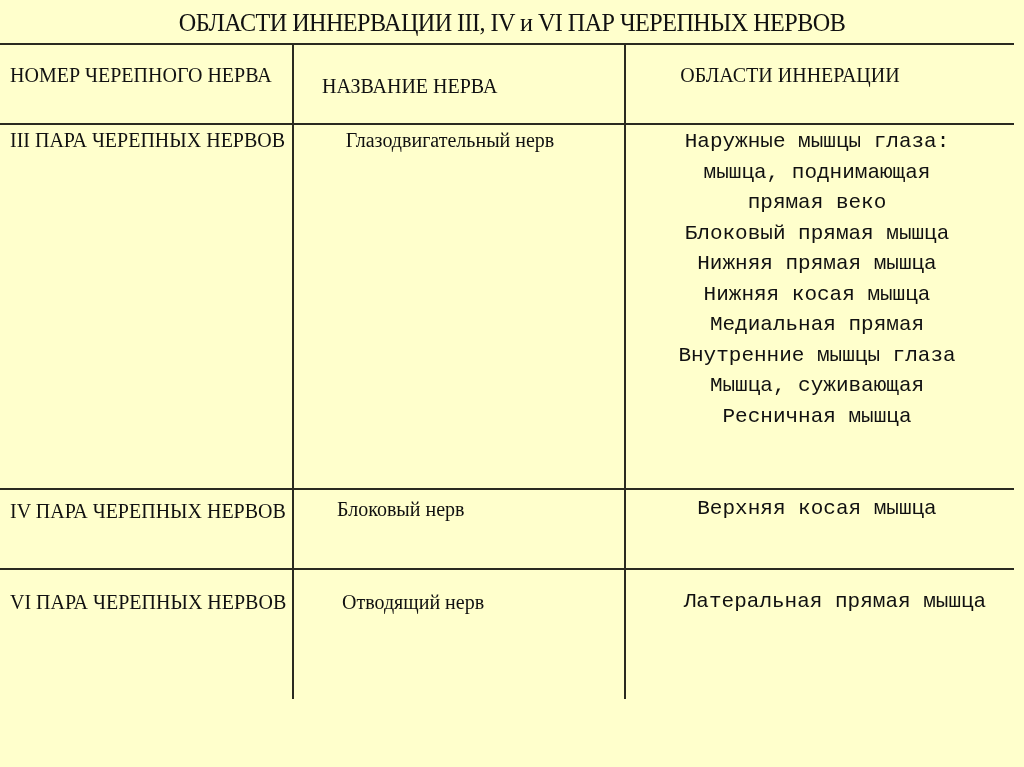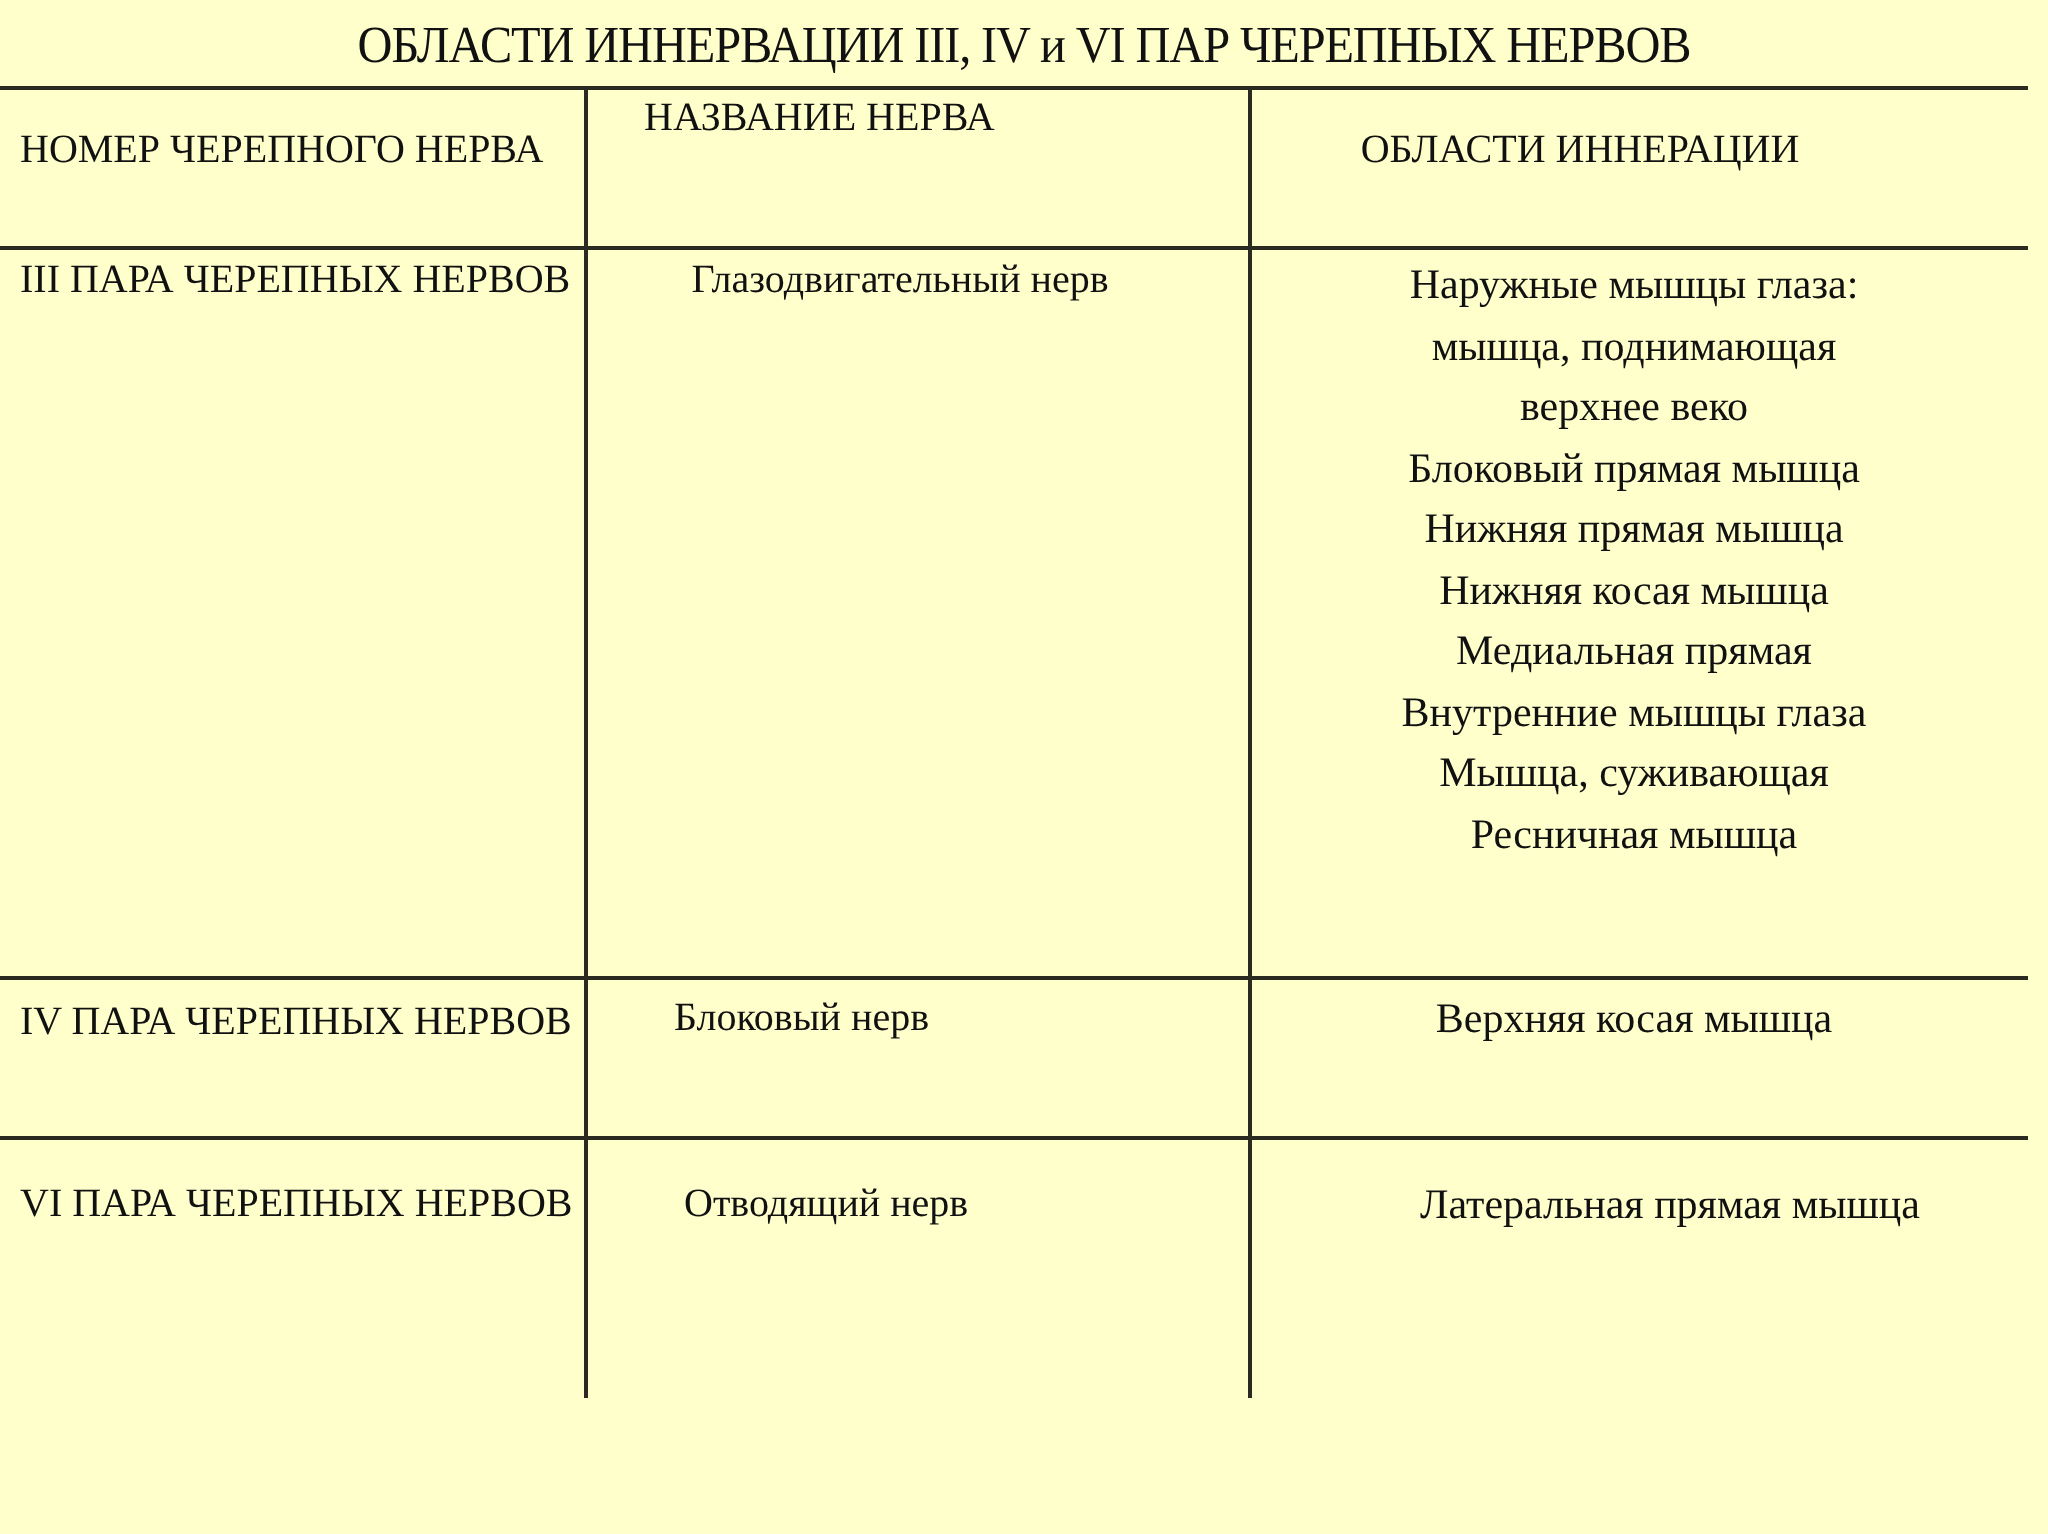--- a/index.html
+++ b/index.html
@@ -17,46 +17,46 @@
     }
     .hline { position: absolute; left: 0; width: 1014px; height: 2px; background: #2a2a20; }
     .vline { position: absolute; width: 2px; background: #2a2a20; top: 43px; height: 656px; }
     .cell { position: absolute; font-size: 20px; line-height: 30px; }
     .b { font-weight: normal; }
     .c1 { left: 10px; width: 280px; }
     .hdr2 { left: 322px; }
     .hdr3 { left: 626px; width: 328px; text-align: center; }
     .c2 { left: 295px; width: 310px; }
     .c3 { left: 627px; width: 380px; text-align: center; font-size: 21px; line-height: 30.5px; }
-    .c3 div { white-space: nowrap; }
+    .c3 div { white-space: nowrap; font-family: Liberation Mono, monospace; }
   </style>
 </head>
 <body>
 
 <div class="title">ОБЛАСТИ ИННЕРВАЦИИ III, IV и VI ПАР ЧЕРЕПНЫХ НЕРВОВ</div>
 
 <div>
   <div class="hline" style="top:43px"></div>
   <div class="hline" style="top:123px"></div>
   <div class="hline" style="top:488px"></div>
   <div class="hline" style="top:568px"></div>
   <div class="vline" style="left:292px"></div>
   <div class="vline" style="left:624px"></div>
 
   <div class="cell b c1" style="top:60px">НОМЕР ЧЕРЕПНОГО НЕРВА</div>
-  <div class="cell b hdr2" style="top:44px">НАЗВАНИЕ НЕРВА</div>
+  <div class="cell b hdr2" style="top:71px">НАЗВАНИЕ НЕРВА</div>
   <div class="cell b hdr3" style="top:60px">ОБЛАСТИ ИННЕРАЦИИ</div>
 
   <div>
     <div class="cell b c1" style="top:125px">III ПАРА ЧЕРЕПНЫХ НЕРВОВ</div>
     <div class="cell b c2" style="top:125px; text-align:center">Глазодвигательный нерв</div>
     <div class="cell c3" style="top:127px">
       <div>Наружные мышцы глаза:</div>
       <div>мышца, поднимающая</div>
-      <div>верхнее веко</div>
+      <div>прямая веко</div>
       <div>Блоковый прямая мышца</div>
       <div>Нижняя прямая мышца</div>
       <div>Нижняя косая мышца</div>
       <div>Медиальная прямая</div>
       <div>Внутренние мышцы глаза</div>
       <div>Мышца, суживающая</div>
       <div>Ресничная мышца</div>
     </div>
   </div>
 

